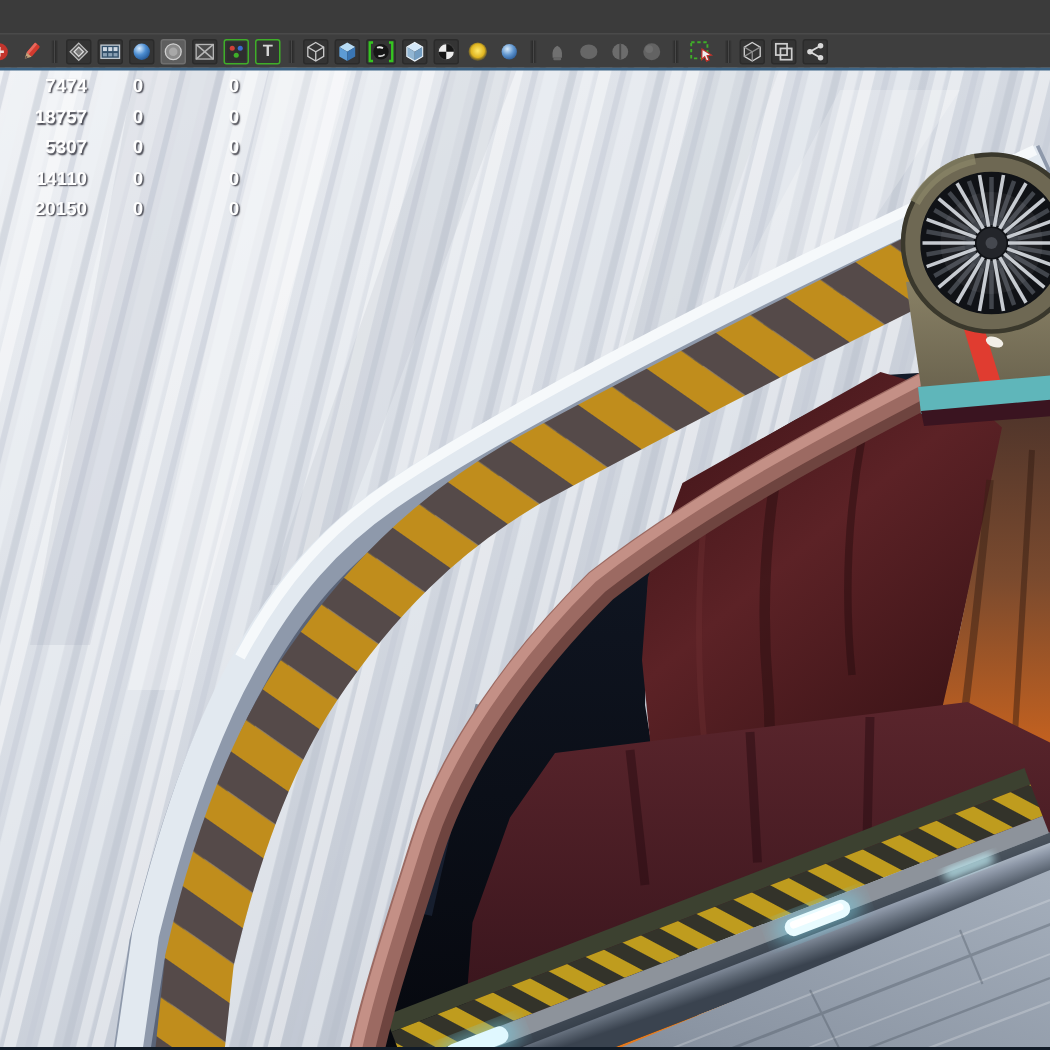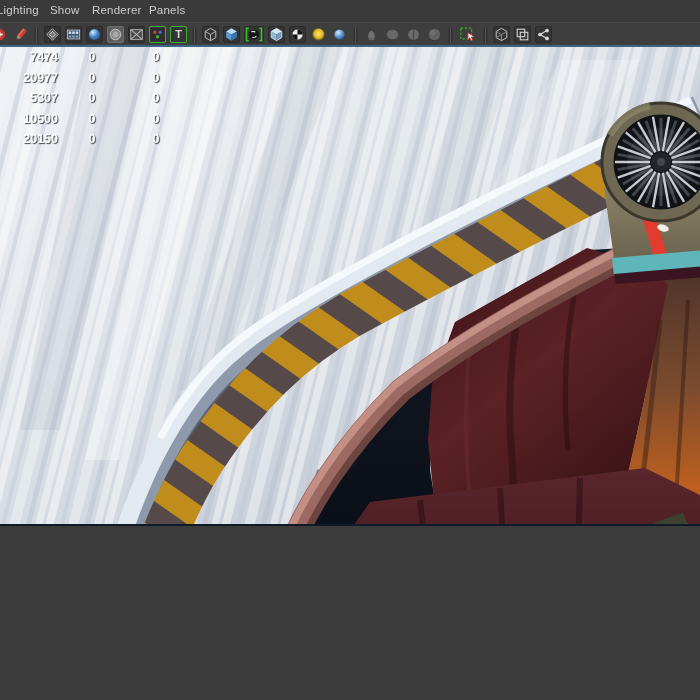--- a/index.html
+++ b/index.html
@@ -19,43 +19,37 @@
         display:flex;align-items:center;justify-content:center;position:relative;}
   .tbtn svg{display:block;}
   .tbtn.pressed{background:#5e5e5e;border-color:#6f6f6f;}
   .tbtn.greenbox{border:1px solid #3fae29;}
   .tbtn.flat{background:transparent;border-color:transparent;}
   .tsep{width:5px;height:15px;flex:0 0 5px;margin:0 3px;
         background:linear-gradient(90deg,transparent 0,#2c2c2c 40%,#555 50%,#2c2c2c 60%,transparent 100%);}
   .t-label{font-size:11px;font-weight:bold;color:#d6d6d6;line-height:1;}
 
   
-  #viewport{position:absolute;left:0;top:45px;width:700px;height:481px;overflow:hidden;}
+  #viewport{position:absolute;left:0;top:45px;width:700px;height:655px;overflow:hidden;}
   #viewport .topline{position:absolute;left:0;top:0;width:700px;height:2px;background:#3d6485;z-index:5;}
   #viewport .bottomline{position:absolute;left:0;bottom:0;width:700px;height:2px;background:#111b27;z-index:5;}
 
   
   #hud{position:absolute;left:0;top:2px;z-index:6;font-weight:bold;font-size:12.5px;color:#fff;
        text-shadow:1px 1px 1px rgba(25,25,35,.8);}
   .hud-row{position:absolute;left:0;height:16px;line-height:16px;white-space:nowrap;}
   .hud-c1{position:absolute;left:0;width:58px;text-align:right;display:inline-block;}
   .hud-c2{position:absolute;left:84px;width:16px;text-align:center;display:inline-block;}
   .hud-c3{position:absolute;left:148px;width:16px;text-align:center;display:inline-block;}
 </style>
 </head>
 <body>
 
 <div id="stage">
 
-  <div id="menubar">
-    <span class="menu-item" style="left:-3px">Lighting</span>
-    <span class="menu-item" style="left:50px">Show</span>
-    <span class="menu-item" style="left:92px">Renderer</span>
-    <span class="menu-item" style="left:149px">Panels</span>
-  </div>
 
   <div id="toolbar">
 
     <div class="tbtn flat" style="margin-left:-9px">
       <svg width="17" height="17" viewBox="0 0 17 17">
           <circle cx="8.5" cy="8.5" r="6.5" fill="#c2342c"></circle>
           <path d="M8.5,5 v7 M5,8.5 h7" stroke="#f2e8e4" stroke-width="2"></path>
         </svg>
     </div>
     <div class="tbtn flat">
@@ -464,31 +458,31 @@
     </svg>
 
     
     <div id="hud">
       <div class="hud-row" style="top:2px">
           <span class="hud-c1">7474</span>
           <span class="hud-c2">0</span>
           <span class="hud-c3">0</span>
         </div>
       <div class="hud-row" style="top:22.5px">
-          <span class="hud-c1">20977</span>
+          <span class="hud-c1">18757</span>
           <span class="hud-c2">0</span>
           <span class="hud-c3">0</span>
         </div>
       <div class="hud-row" style="top:43px">
           <span class="hud-c1">5307</span>
           <span class="hud-c2">0</span>
           <span class="hud-c3">0</span>
         </div>
       <div class="hud-row" style="top:63.5px">
-          <span class="hud-c1">10500</span>
+          <span class="hud-c1">14110</span>
           <span class="hud-c2">0</span>
           <span class="hud-c3">0</span>
         </div>
       <div class="hud-row" style="top:84px">
           <span class="hud-c1">20150</span>
           <span class="hud-c2">0</span>
           <span class="hud-c3">0</span>
         </div>
     </div>
 

